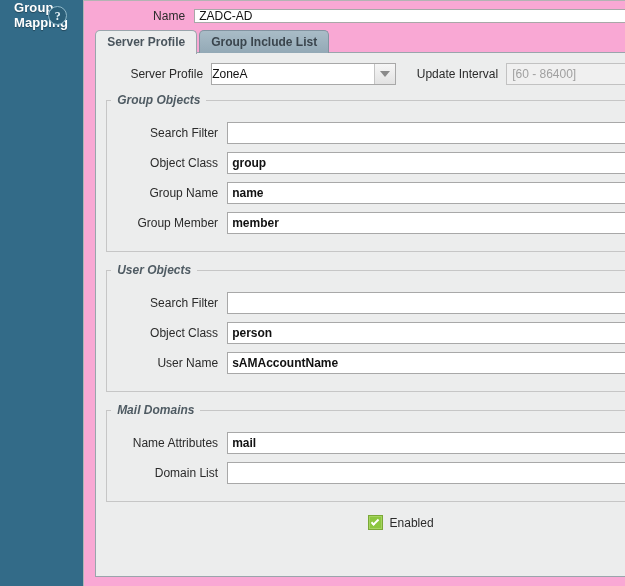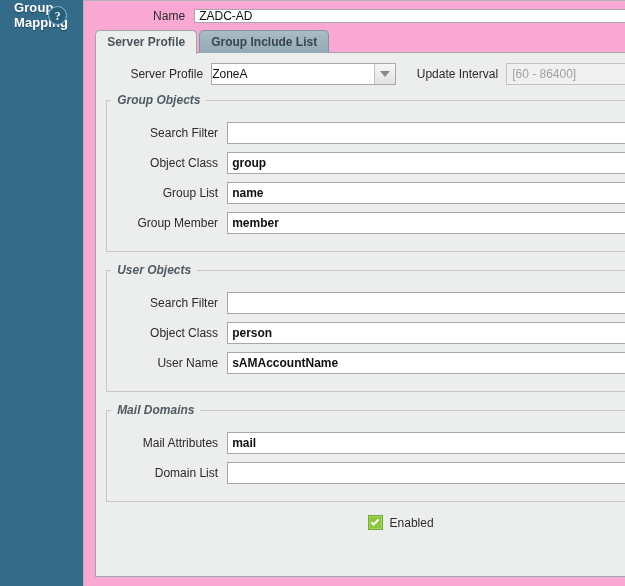--- a/index.html
+++ b/index.html
@@ -344,21 +344,21 @@
         <legend>Group Objects</legend>
         <div class="frow">
           <span class="lbl">Search Filter</span>
           <input class="txt" type="text" value="" style="">
         </div>
         <div class="frow">
           <span class="lbl">Object Class</span>
           <input class="txt" type="text" value="group" style="">
         </div>
         <div class="frow">
-          <span class="lbl">Group List</span>
+          <span class="lbl">Group Name</span>
           <input class="txt" type="text" value="name" style="">
         </div>
         <div class="frow">
           <span class="lbl">Group Member</span>
           <input class="txt" type="text" value="member" style="">
         </div>
       </fieldset>
 
       <fieldset class="group">
         <legend>User Objects</legend>
@@ -372,21 +372,21 @@
         </div>
         <div class="frow">
           <span class="lbl">User Name</span>
           <input class="txt" type="text" value="sAMAccountName" style="">
         </div>
       </fieldset>
 
       <fieldset class="group">
         <legend>Mail Domains</legend>
         <div class="frow">
-          <span class="lbl">Mail Attributes</span>
+          <span class="lbl">Name Attributes</span>
           <input class="txt" type="text" value="mail" style="">
         </div>
         <div class="frow">
           <span class="lbl">Domain List</span>
           <input class="txt" type="text" value="" style="">
         </div>
       </fieldset>
 
       <div id="enabled-row">
         <span id="enabled-box">

